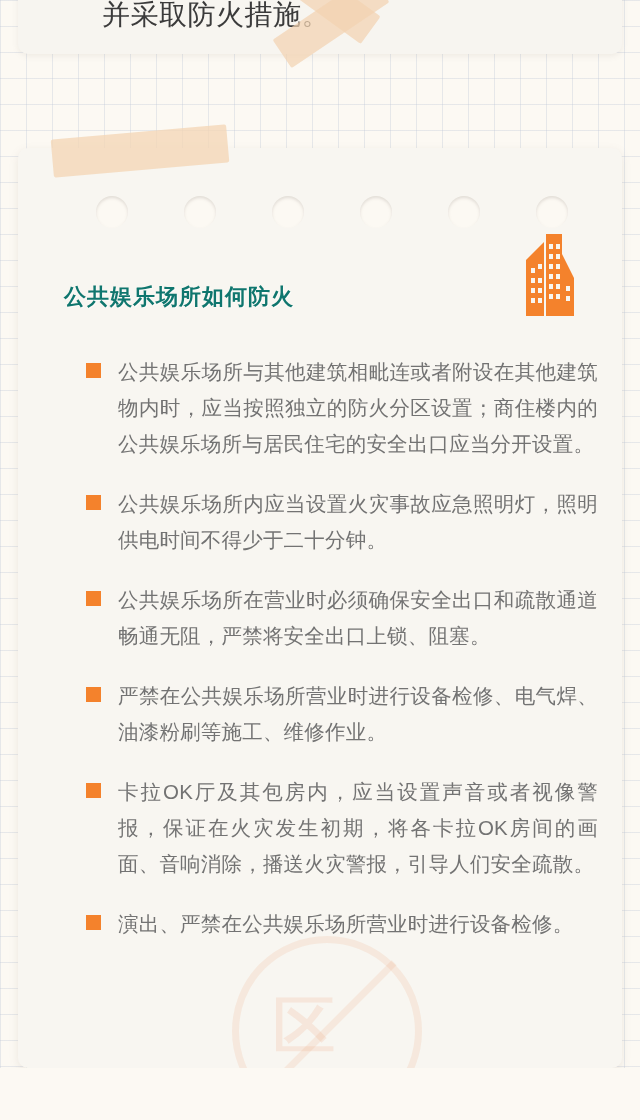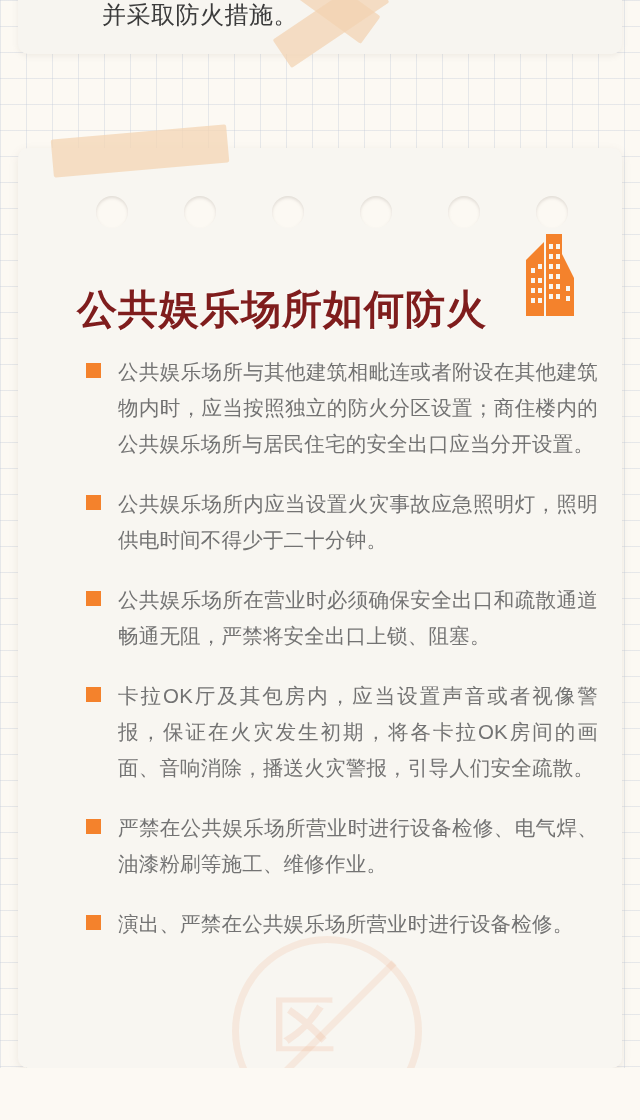--- a/index.html
+++ b/index.html
@@ -37,21 +37,21 @@
     background: #f7f5f0;
     border-radius: 10px;
     box-shadow: 0 2px 6px rgba(120,110,100,0.10);
     z-index: 2;
     overflow: hidden;
   }
   .card-top .frag-text {
     position: absolute;
     left: 84px;
     top: 58px;
-    font-size: 24px;
+    font-size: 28px;
     color: #3b3b3b;
     letter-spacing: 0.5px;
     line-height: 30px;
     white-space: nowrap;
   }
 
   
   .tape {
     position: absolute;
     background: rgba(243,210,178,0.72);
@@ -151,25 +151,25 @@
   .title-block {
     position: absolute;
     left: 0;
     top: 118px;
     width: 100%;
     height: 80px;
     z-index: 7;
   }
   .title-text {
     position: absolute;
-    left: 59px;
+    left: 46px;
     top: 16px;
-    font-size: 40px;
+    font-size: 22px;
     font-weight: bold;
-    color: #7f1d1d;
+    color: #0f766e;
     letter-spacing: 1px;
     white-space: nowrap;
     text-shadow: 1px 1px 0 rgba(255,255,255,0.6);
   }
   .building-icon {
     position: absolute;
     right: 42px;
     top: -34px;
     width: 112px;
     height: 86px;
@@ -284,25 +284,25 @@
     <div class="item">
       <span class="bullet"></span>
       <p>公共娱乐场所内应当设置火灾事故应急照明灯，照明供电时间不得少于二十分钟。</p>
     </div>
     <div class="item">
       <span class="bullet"></span>
       <p>公共娱乐场所在营业时必须确保安全出口和疏散通道畅通无阻，严禁将安全出口上锁、阻塞。</p>
     </div>
     <div class="item">
       <span class="bullet"></span>
+      <p>严禁在公共娱乐场所营业时进行设备检修、电气焊、油漆粉刷等施工、维修作业。</p>
+    </div>
+    <div class="item">
+      <span class="bullet"></span>
       <p>卡拉OK厅及其包房内，应当设置声音或者视像警报，保证在火灾发生初期，将各卡拉OK房间的画面、音响消除，播送火灾警报，引导人们安全疏散。</p>
-    </div>
-    <div class="item">
-      <span class="bullet"></span>
-      <p>严禁在公共娱乐场所营业时进行设备检修、电气焊、油漆粉刷等施工、维修作业。</p>
     </div>
     <div class="item">
       <span class="bullet"></span>
       <p>演出、严禁在公共娱乐场所营业时进行设备检修。</p>
     </div>
   </div>
 
 </div>
 
 <div class="tape main"></div>

